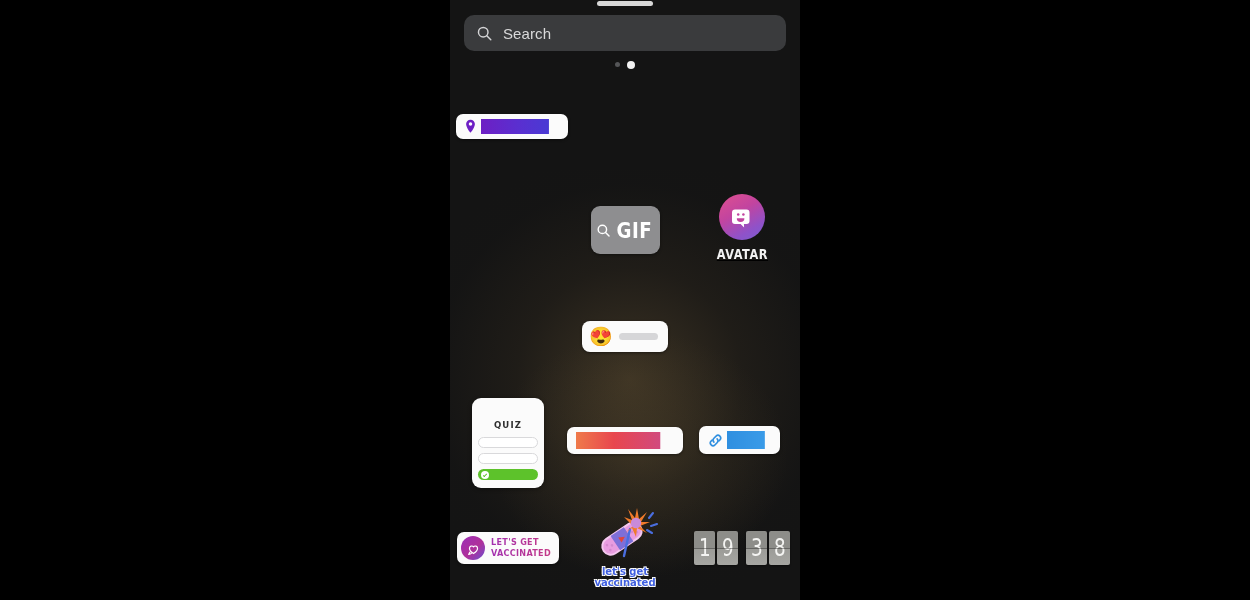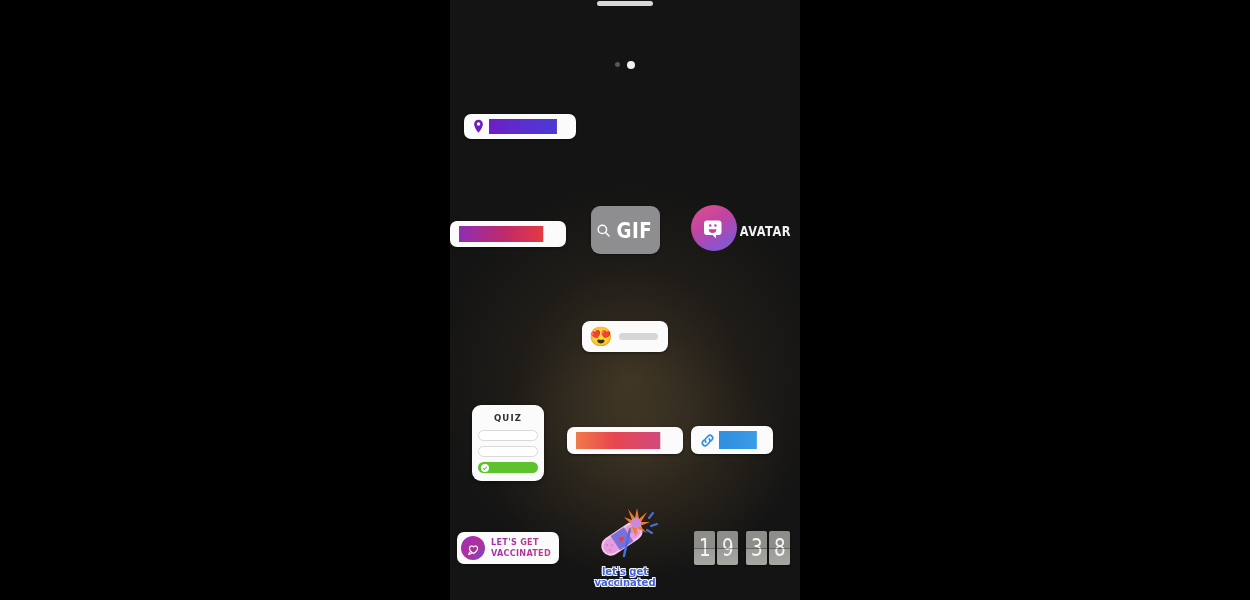--- a/index.html
+++ b/index.html
@@ -83,38 +83,38 @@
   .gifchip {
     background:#8e8e90; border-radius:9px; width:69px; height:48px;
     display:flex; align-items:center; justify-content:center; gap:4px;
     box-shadow:0 1px 3px rgba(0,0,0,.4);
   }
   .gifchip .mag2 { width:15px; height:15px; }
   .gifchip .gtxt { color:#fff; font-size:22px; font-weight:700; letter-spacing:.5px;
     font-family:"DejaVu Sans Condensed","Liberation Sans Narrow","Liberation Sans",sans-serif; transform:scaleX(.92); }
 
   
-  .avatar-wrap { display:flex; flex-direction:row; align-items:center; }
+  .avatar-wrap { display:flex; flex-direction:column; align-items:center;text-decoration:underline; }
   .avatar-circle {
     width:46px; height:46px; border-radius:50%;
     background:linear-gradient(150deg,#e0508f 0%,#c2449f 40%,#8f52c9 75%,#7a5fd0 100%);
     display:flex; align-items:center; justify-content:center;
   }
   .avatar-label { margin-top:6px; color:#f2f2f2; font-size:14px; font-weight:700; letter-spacing:.6px;
     font-family:"DejaVu Sans Condensed","Liberation Sans Narrow","Liberation Sans",sans-serif; transform:scaleX(.9); }
 
   
   .slider { background:#fbfbfb; border-radius:8px; padding:6px 10px 6px 7px; display:flex; align-items:center;
             box-shadow:0 1px 3px rgba(0,0,0,.45); width:86px; }
   .slider .emo { font-size:19px; line-height:1; margin-right:6px; }
   .slider .track { flex:1; height:7px; border-radius:4px; background:#d6d6d8; }
 
   
   .quizcard {
-    width:72px; background:#fbfbfb; border-radius:9px; padding:7px 6px 8px;
+    width:72px; background:#fbfbfb; border-radius:9px; padding:21px 6px 8px;
     box-shadow:0 1px 4px rgba(0,0,0,.45);
   }
   .quizcard .qt { text-align:center; font-size:9.5px; font-weight:700; color:#2e2e2e; letter-spacing:1.1px;
     font-family:"DejaVu Sans Condensed","Liberation Sans Narrow","Liberation Sans",sans-serif; margin-bottom:7px; }
   .quizcard .row { height:11px; border-radius:6px; border:1px solid #d9d9db; background:#fff; margin-bottom:5px; }
   .quizcard .row.correct { border:none; background:#5dc22b; display:flex; align-items:center; padding-left:3px; margin-bottom:0; }
   .quizcard .row.correct .ck { width:8px; height:8px; border-radius:50%; background:#fff; display:flex; align-items:center; justify-content:center; }
   .quizcard .row.correct .ck s { display:block; width:4px; height:2px; border-left:1.3px solid #5dc22b; border-bottom:1.3px solid #5dc22b; transform:rotate(-45deg); text-decoration:none; }
 
   
@@ -147,45 +147,47 @@
 <body>
 
 <div id="stage">
 
   <div id="sheet">
     <div class="glow"></div>
     <div class="glow2"></div>
 
     <div class="grabber"></div>
 
+    <div class="searchbar">
+      <svg class="mag" viewBox="0 0 20 20">
+        <circle cx="8.5" cy="8.5" r="5.6" fill="none" stroke="#d4d4d6" stroke-width="1.7"></circle>
+        <line x1="12.7" y1="12.7" x2="17.4" y2="17.4" stroke="#d4d4d6" stroke-width="1.7" stroke-linecap="round"></line>
+      </svg>
+      <span class="txt">Search</span>
+    </div>
 
     <div class="dots">
       <i></i>
       <i class="on"></i>
     </div>
 
     <div class="grid">
 
-      <div class="cell" style="left:12px;top:110px;width:116px;height:32px;justify-content:center;">
+      <div class="cell" style="left:4px;top:110px;width:116px;height:32px;justify-content:center;">
         <div class="pill">
           <svg class="pin" viewBox="0 0 12 15">
             <path d="M6 .6C3.3.6 1.2 2.7 1.2 5.3c0 3.4 4 8.8 4.3 9.1.2.3.7.3.9 0 .4-.3 4.4-5.7 4.4-9.1C10.8 2.7 8.7.6 6 .6z" fill="#6d1fc4"></path>
             <circle cx="6" cy="5.2" r="1.9" fill="#fff"></circle>
           </svg>
           <span class="lbl g-location" style="font-size:15px;">LOCATION</span>
         </div>
       </div>
 
 
 
-      <div class="cell" style="left:0;top:216px;width:116px;height:36px;">
-        <div class="pill">
-          <span class="lbl g-questions" style="font-size:16px;">QUESTIONS</span>
-        </div>
-      </div>
 
       <div class="cell" style="left:117px;top:202px;width:116px;height:56px;">
         <div class="gifchip">
           <svg class="mag2" viewBox="0 0 20 20">
             <circle cx="8.5" cy="8.5" r="5.6" fill="none" stroke="#fff" stroke-width="1.9"></circle>
             <line x1="12.7" y1="12.7" x2="17.4" y2="17.4" stroke="#fff" stroke-width="1.9" stroke-linecap="round"></line>
           </svg>
           <span class="gtxt">GIF</span>
         </div>
       </div>
@@ -225,21 +227,21 @@
           </div>
         </div>
       </div>
 
       <div class="cell" style="left:117px;top:422px;width:116px;height:36px;">
         <div class="pill">
           <span class="lbl g-hashtag" style="font-size:17px;">#HASHTAG</span>
         </div>
       </div>
 
-      <div class="cell" style="left:234px;top:422px;width:96px;height:36px;">
+      <div class="cell" style="left:234px;top:422px;width:96px;height:36px;align-items:flex-end;">
         <div class="pill">
           <svg class="linkicon" viewBox="0 0 16 16">
             <path d="M6.3 9.7a2.9 2.9 0 0 1 0-4.1l2.3-2.3a2.9 2.9 0 0 1 4.1 4.1l-1.1 1.1" fill="none" stroke="#2f8fe0" stroke-width="1.7" stroke-linecap="round"></path>
             <path d="M9.7 6.3a2.9 2.9 0 0 1 0 4.1l-2.3 2.3a2.9 2.9 0 0 1-4.1-4.1l1.1-1.1" fill="none" stroke="#2f8fe0" stroke-width="1.7" stroke-linecap="round"></path>
           </svg>
           <span class="lbl g-link" style="font-size:18px;">LINK</span>
         </div>
       </div>
 
       <div class="cell" style="left:0;top:528px;width:116px;height:40px;">

